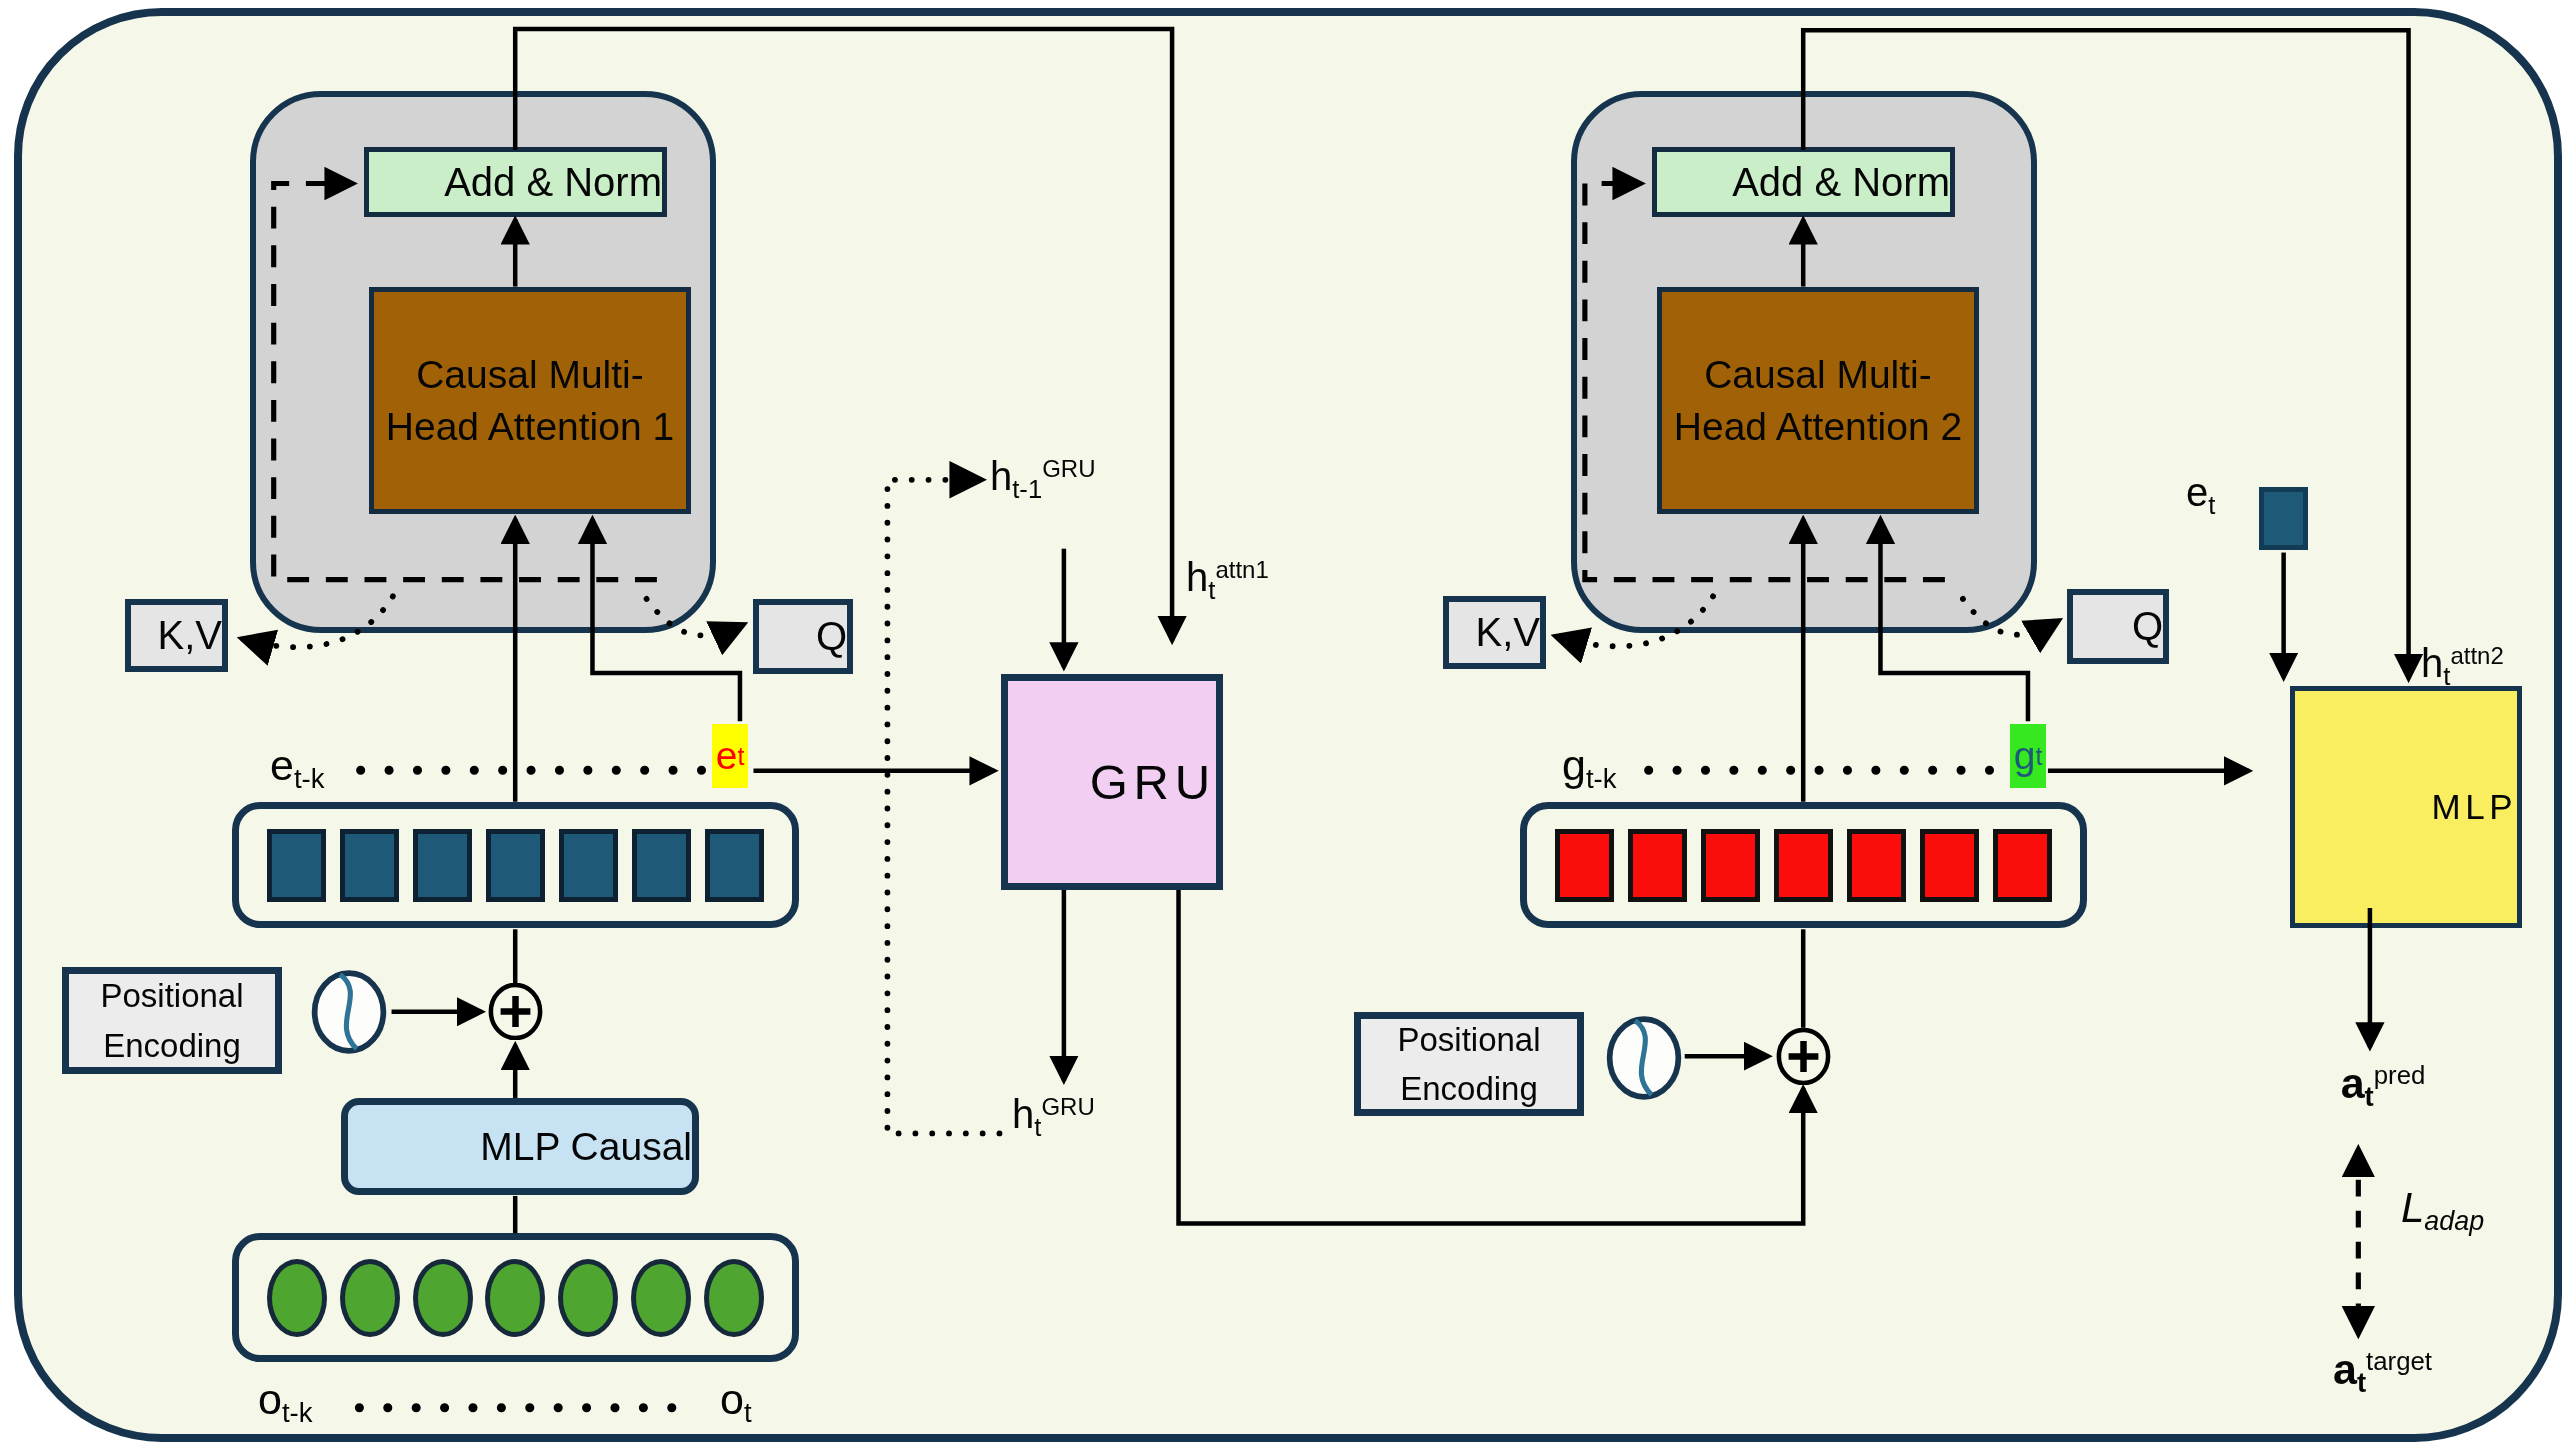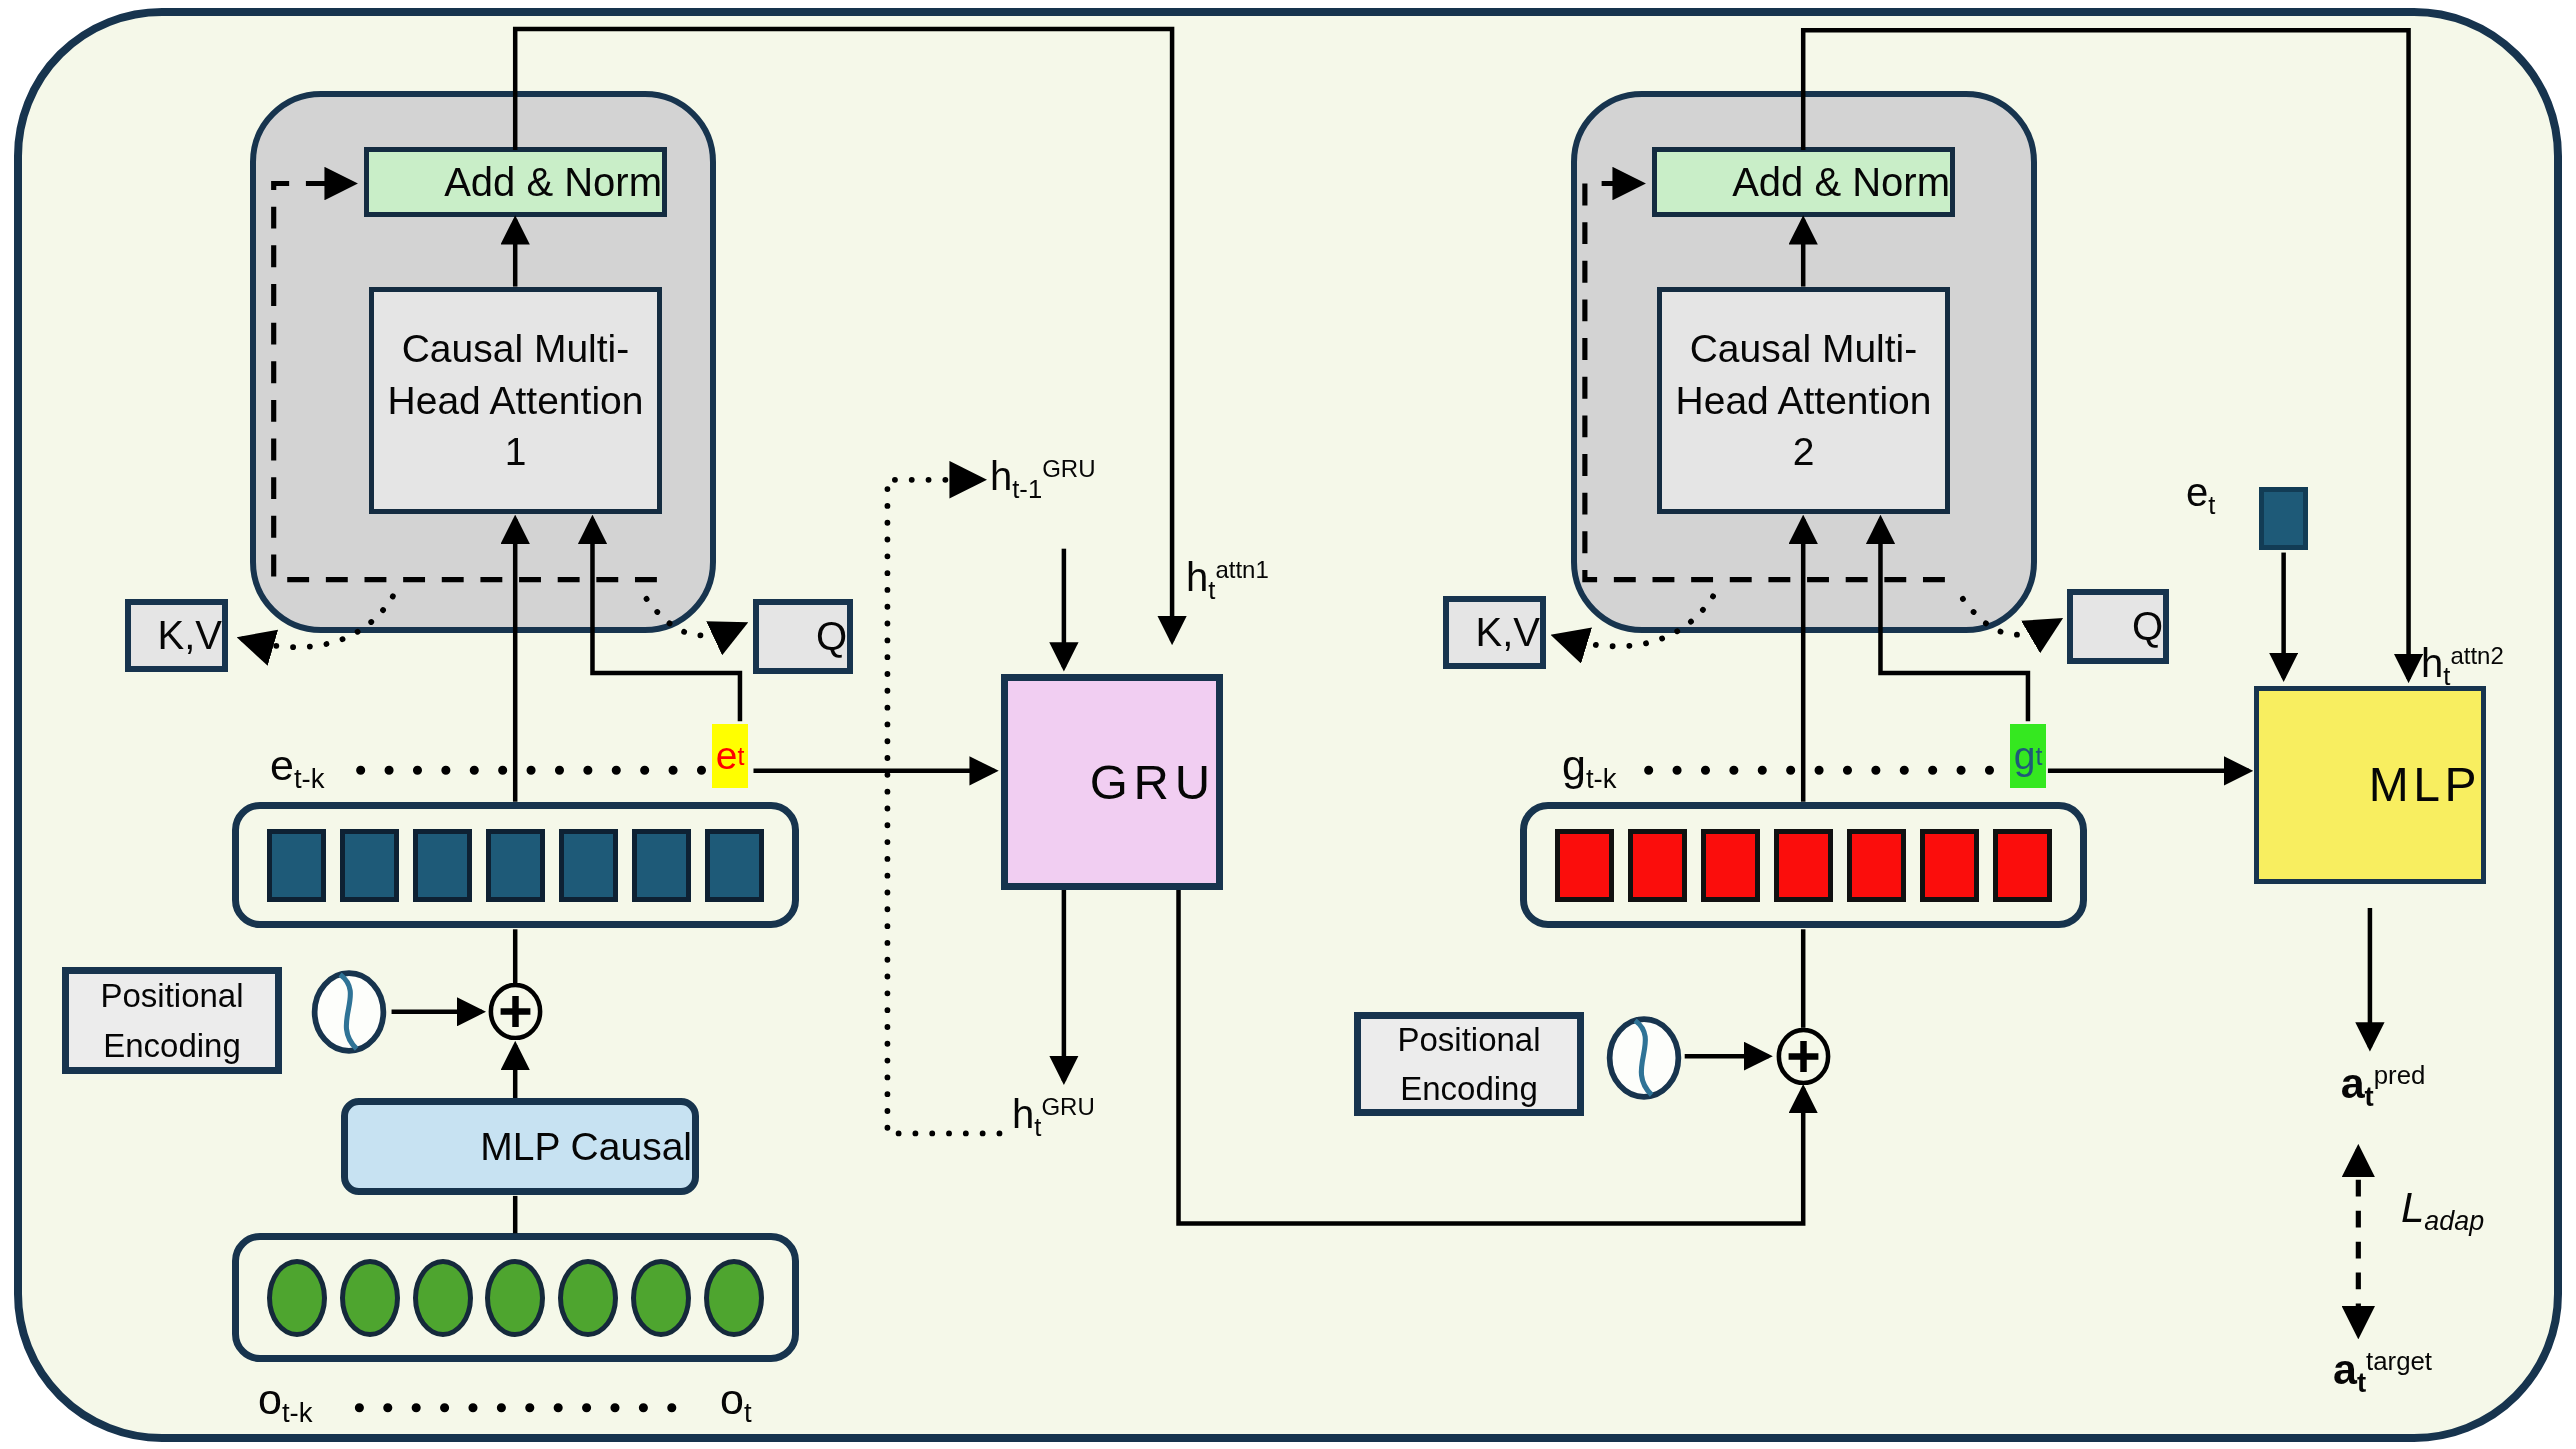--- a/index.html
+++ b/index.html
@@ -5,31 +5,31 @@
   html,body{margin:0;padding:0;background:#ffffff;}
   .canvas{position:relative;width:2576px;height:1449px;background:#ffffff;
           font-family:"Liberation Sans","DejaVu Sans",sans-serif;color:#060606;overflow:hidden;}
   .abs{position:absolute;box-sizing:border-box;}
   .outer{left:14px;top:7.7px;width:2548px;height:1434px;border:8.4px solid #17344e;
          border-radius:148px;background:#f5f8e9;}
   .grayblock{width:466px;height:542px;border:6.4px solid #17344e;border-radius:71px;background:#d3d3d3;}
   .box{border:5.2px solid #142c41;display:flex;align-items:center;justify-content:flex-end;
        text-align:center;line-height:1.32;}
   .addnorm{width:303px;height:70px;background:#c9eec8;font-size:40px;}
-  .cmha{width:293px;height:227px;background:#e5e5e5;font-size:39px;padding:0 7.7px;}
+  .cmha{width:322px;height:227px;background:#a16207;font-size:39px;padding:0 7.7px;}
   .kvq{background:#e5e5e5;border:6.4px solid #17344e;font-size:40px;}
   .cont{border:7px solid #17344e;border-radius:28px;display:flex;align-items:center;
         justify-content:space-between;padding:0 28px;background:transparent;}
   .tok-blue{width:49px;height:63px;background:#1e5a78;border:5.2px solid #0e2133;}
   .tok-red{width:49px;height:63px;background:#fb0d0c;border:5.2px solid #111111;}
   .tok-green{width:50px;height:68px;background:#4ea52f;border:5.2px solid #15293b;border-radius:50%;}
   .pe{background:#ececec;border:7px solid #17344e;font-size:33px;line-height:1.5;}
   .mlpenc{width:358px;height:97px;background:#c7e2f2;border:7px solid #17344e;border-radius:18px;font-size:39px;}
   .gru{width:222px;height:216px;background:#f1cef2;border:7px solid #17344e;font-size:49px;letter-spacing:5.8px;}
-  .mlp{width:232px;height:198px;background:#f8ee60;border:5.8px solid #17344e;font-size:48px;letter-spacing:4.5px;}
+  .mlp{width:232px;height:242px;background:#f8ee60;border:5.8px solid #17344e;font-size:35px;letter-spacing:4.5px;margin-left:36px;}
   .lbl{position:absolute;white-space:nowrap;font-size:40px;}
   .row-lbl{font-size:43px;}
   .sb{font-size:0.64em;vertical-align:-0.3em;}
   .sp{font-size:0.60em;vertical-align:0.55em;}
   .hl{position:absolute;display:flex;align-items:center;justify-content:center;font-size:39px;}
   .hl-e{width:36px;height:64px;background:#ffff00;color:#fe0000;}
   .hl-g{width:36px;height:64px;background:#35e820;color:#1e5a78;}
   .sq-et{width:49px;height:63px;background:#1e5a78;border:5.2px solid #123c55;}
   .bold{font-weight:bold;}
   .ital{font-style:italic;}

